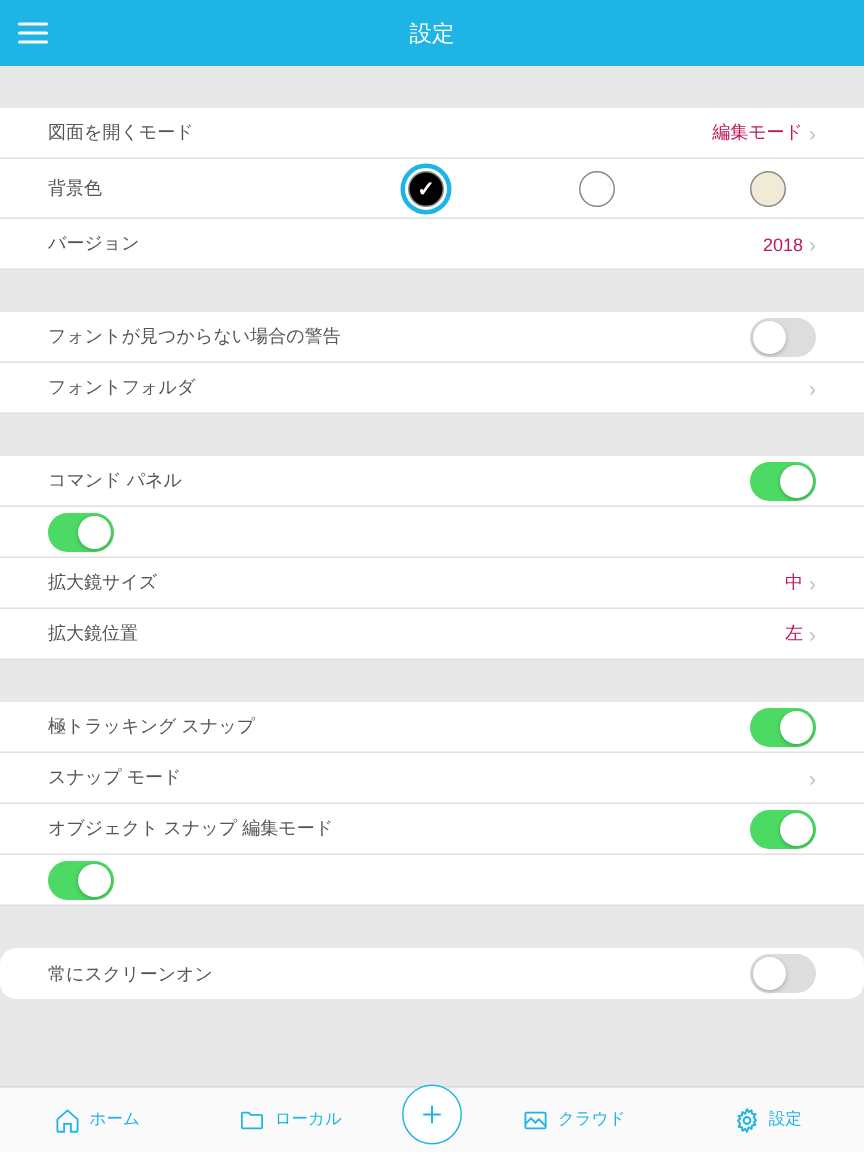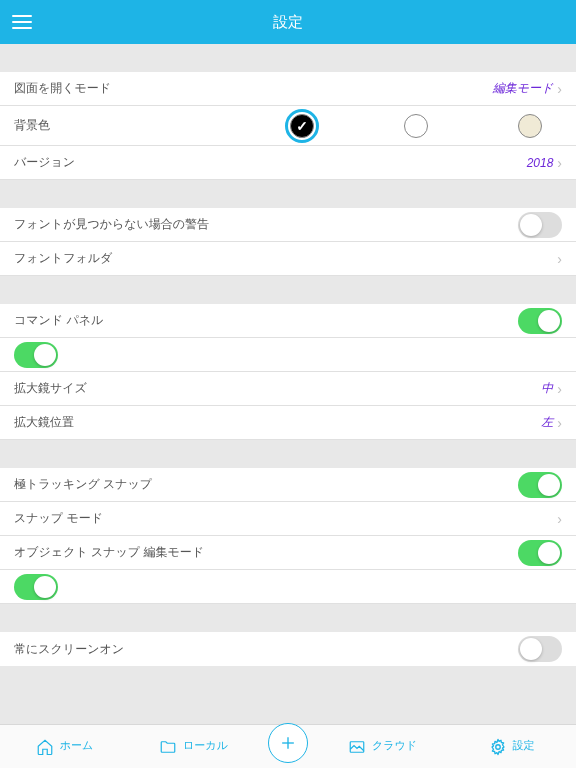--- a/index.html
+++ b/index.html
@@ -4,24 +4,24 @@
 <style>
   * { box-sizing: border-box; margin: 0; padding: 0; }
   html, body { width: 576px; height: 768px; font-family: -apple-system, "Hiragino Sans", sans-serif; background: #e8e8e8; overflow: hidden; }
   .header { height: 44px; background: #1eb4e6; color: #fff; display: flex; align-items: center; justify-content: center; position: relative; }
   .menu-btn { position: absolute; left: 12px; top: 0; height: 44px; display: flex; align-items: center; cursor: pointer; }
   .hamburger { width: 20px; height: 14px; display: flex; flex-direction: column; justify-content: space-between; }
   .hamburger span { display: block; height: 2px; background: #fff; border-radius: 1px; }
   .header-title { font-size: 15px; font-weight: 400; }
   .content { height: calc(768px - 44px - 44px); overflow-y: auto; }
   .section-gap { height: 28px; background: #e8e8e8; }
-  .row { background: #fff; min-height: 34px; display: flex; align-items: center; padding: 0 14px; border-bottom: 1px solid #e0e0e0; font-size: 12px; color: #555; }
-  .row:last-child { border-bottom: none; }
+  .row { background: #fff; min-height: 34px; display: flex; align-items: center; padding: 0 32px; border-bottom: 1px solid #e0e0e0; font-size: 12px; color: #555; }
+  .row:last-child { border-bottom: none; border-radius: 11px; }
   .row-label { flex: 1; }
-  .row-value { color: #6d28d9; font-size: 12px; margin-right: 4px; font-style: italic; }
+  .row-value { color: #be185d; font-size: 12px; margin-right: 4px; }
   .chevron { color: #c0c0c0; font-size: 14px; }
   .color-row { height: 40px; }
   .colors { display: flex; gap: 90px; align-items: center; margin-right: 20px; }
   .color-swatch { width: 24px; height: 24px; border-radius: 50%; border: 1px solid #888; position: relative; cursor: pointer; }
   .color-swatch.selected { outline: 3px solid #1eb4e6; outline-offset: 2px; }
   .color-swatch.selected::after { content: "✓"; color: #fff; position: absolute; top: 50%; left: 50%; transform: translate(-50%, -52%); font-size: 14px; font-weight: bold; }
   .toggle { width: 44px; height: 26px; border-radius: 13px; position: relative; cursor: pointer; transition: background .15s; }
   .toggle.on { background: #4cd964; }
   .toggle.off { background: #ddd; }
   .toggle-knob { width: 22px; height: 22px; background: #fff; border-radius: 50%; position: absolute; top: 2px; box-shadow: 0 1px 3px rgba(0,0,0,.25); transition: left .15s; }

